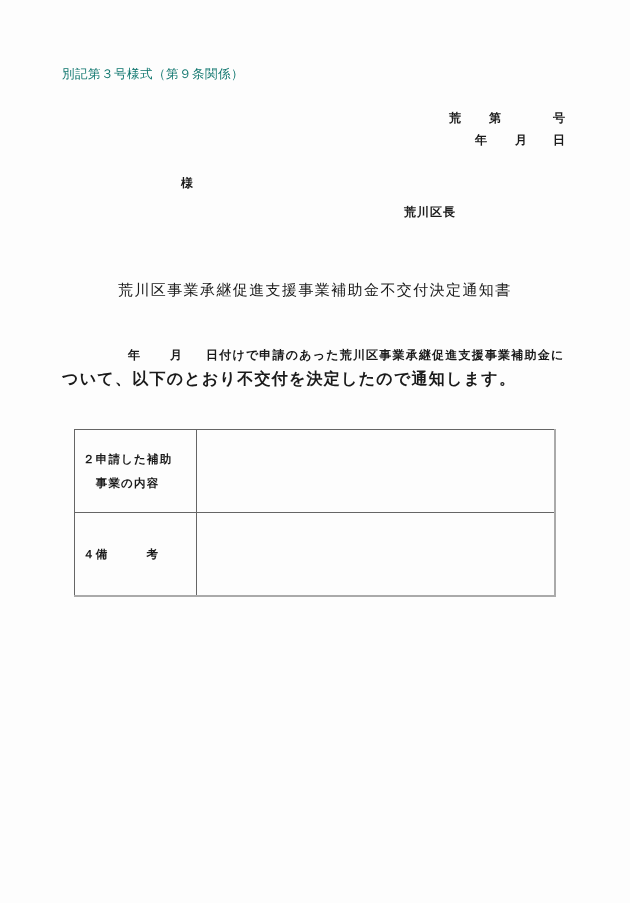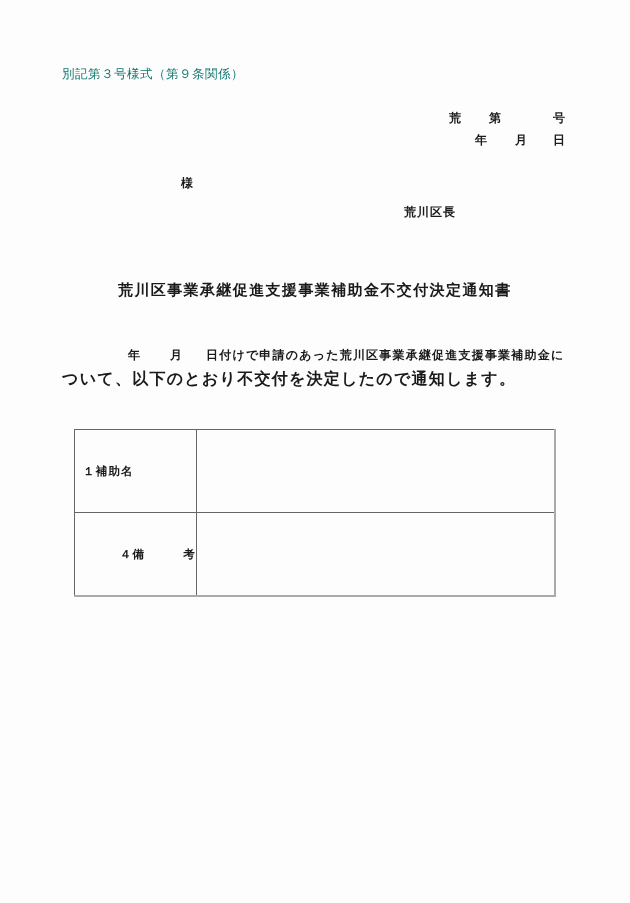--- a/index.html
+++ b/index.html
@@ -6,32 +6,32 @@
   body {
     width: 630px; height: 903px; background: #fdfdfd; position: relative;
     font-family: "DejaVu Sans", sans-serif; color: #1a1a1a; overflow: hidden;
   }
   .abs { position: absolute; white-space: nowrap; }
   .form-no { left: 62px; top: 66px; font-size: 12.5px; font-family: "DejaVu Serif", serif; letter-spacing: 0.5px; color: #0f766e; }
   .docnum { top: 110px; font-size: 12px; font-weight: bold; }
   .date { top: 132px; font-size: 12px; font-weight: bold; }
   .sama { left: 181px; top: 175px; font-size: 12px; font-weight: bold; }
   .mayor { left: 404px; top: 204px; font-size: 12px; font-weight: bold; letter-spacing: 1px; }
-  .title { left: 118px; top: 281px; font-size: 15px; font-weight: bold; letter-spacing: 1.4px; }
+  .title { left: 118px; top: 281px; font-size: 15px; font-weight: normal; letter-spacing: 1.4px; }
   .body1 { top: 347px; font-size: 12px; font-weight: bold; letter-spacing: 1.2px; }
   .body2 { left: 62px; top: 369px; font-size: 16px; font-weight: bold; letter-spacing: 1.25px; }
   table.info {
     position: absolute; left: 74px; top: 429px; width: 482px; border-collapse: collapse;
   }
   table.info td { border: 1px solid #666; height: 82px; padding: 0; vertical-align: middle; }
   table.info td.label {
     width: 113px; padding-left: 8px; font-size: 11.5px; font-weight: bold; letter-spacing: 1.2px; line-height: 24px;
   }
   table.info td.value { border-right: 2px solid #aaa; }
-  table.info tr:last-child td { border-bottom: 2px solid #aaa; text-align: right; }
+  table.info tr:last-child td { border-bottom: 2px solid #aaa; }
 </style>
 </head>
 <body>
 
 <div class="abs form-no">別記第３号様式（第９条関係）</div>
 
 <div>
   <span class="abs docnum" style="left:449px">荒</span>
   <span class="abs docnum" style="left:489px">第</span>
   <span class="abs docnum" style="left:553px">号</span>
@@ -50,23 +50,24 @@
 
 <div>
   <span class="abs body1" style="left:128px">年</span>
   <span class="abs body1" style="left:170px">月</span>
   <span class="abs body1" style="left:206px">日付けで申請のあった荒川区事業承継促進支援事業補助金に</span>
   <span class="abs body2">ついて、以下のとおり不交付を決定したので通知します。</span>
 </div>
 
 <table class="info">
   <tbody>
-      <tr>
+  <tr>
     <td class="label">
-      <div>１補助名</div>
+      <div>２申請した補助</div>
+      <div>　事業の内容</div>
     </td>
     <td class="value"></td>
   </tr>
   <tr>
     <td class="label">
       <div>４備　　　考</div>
     </td>
     <td class="value"></td>
   </tr>
 </tbody>

